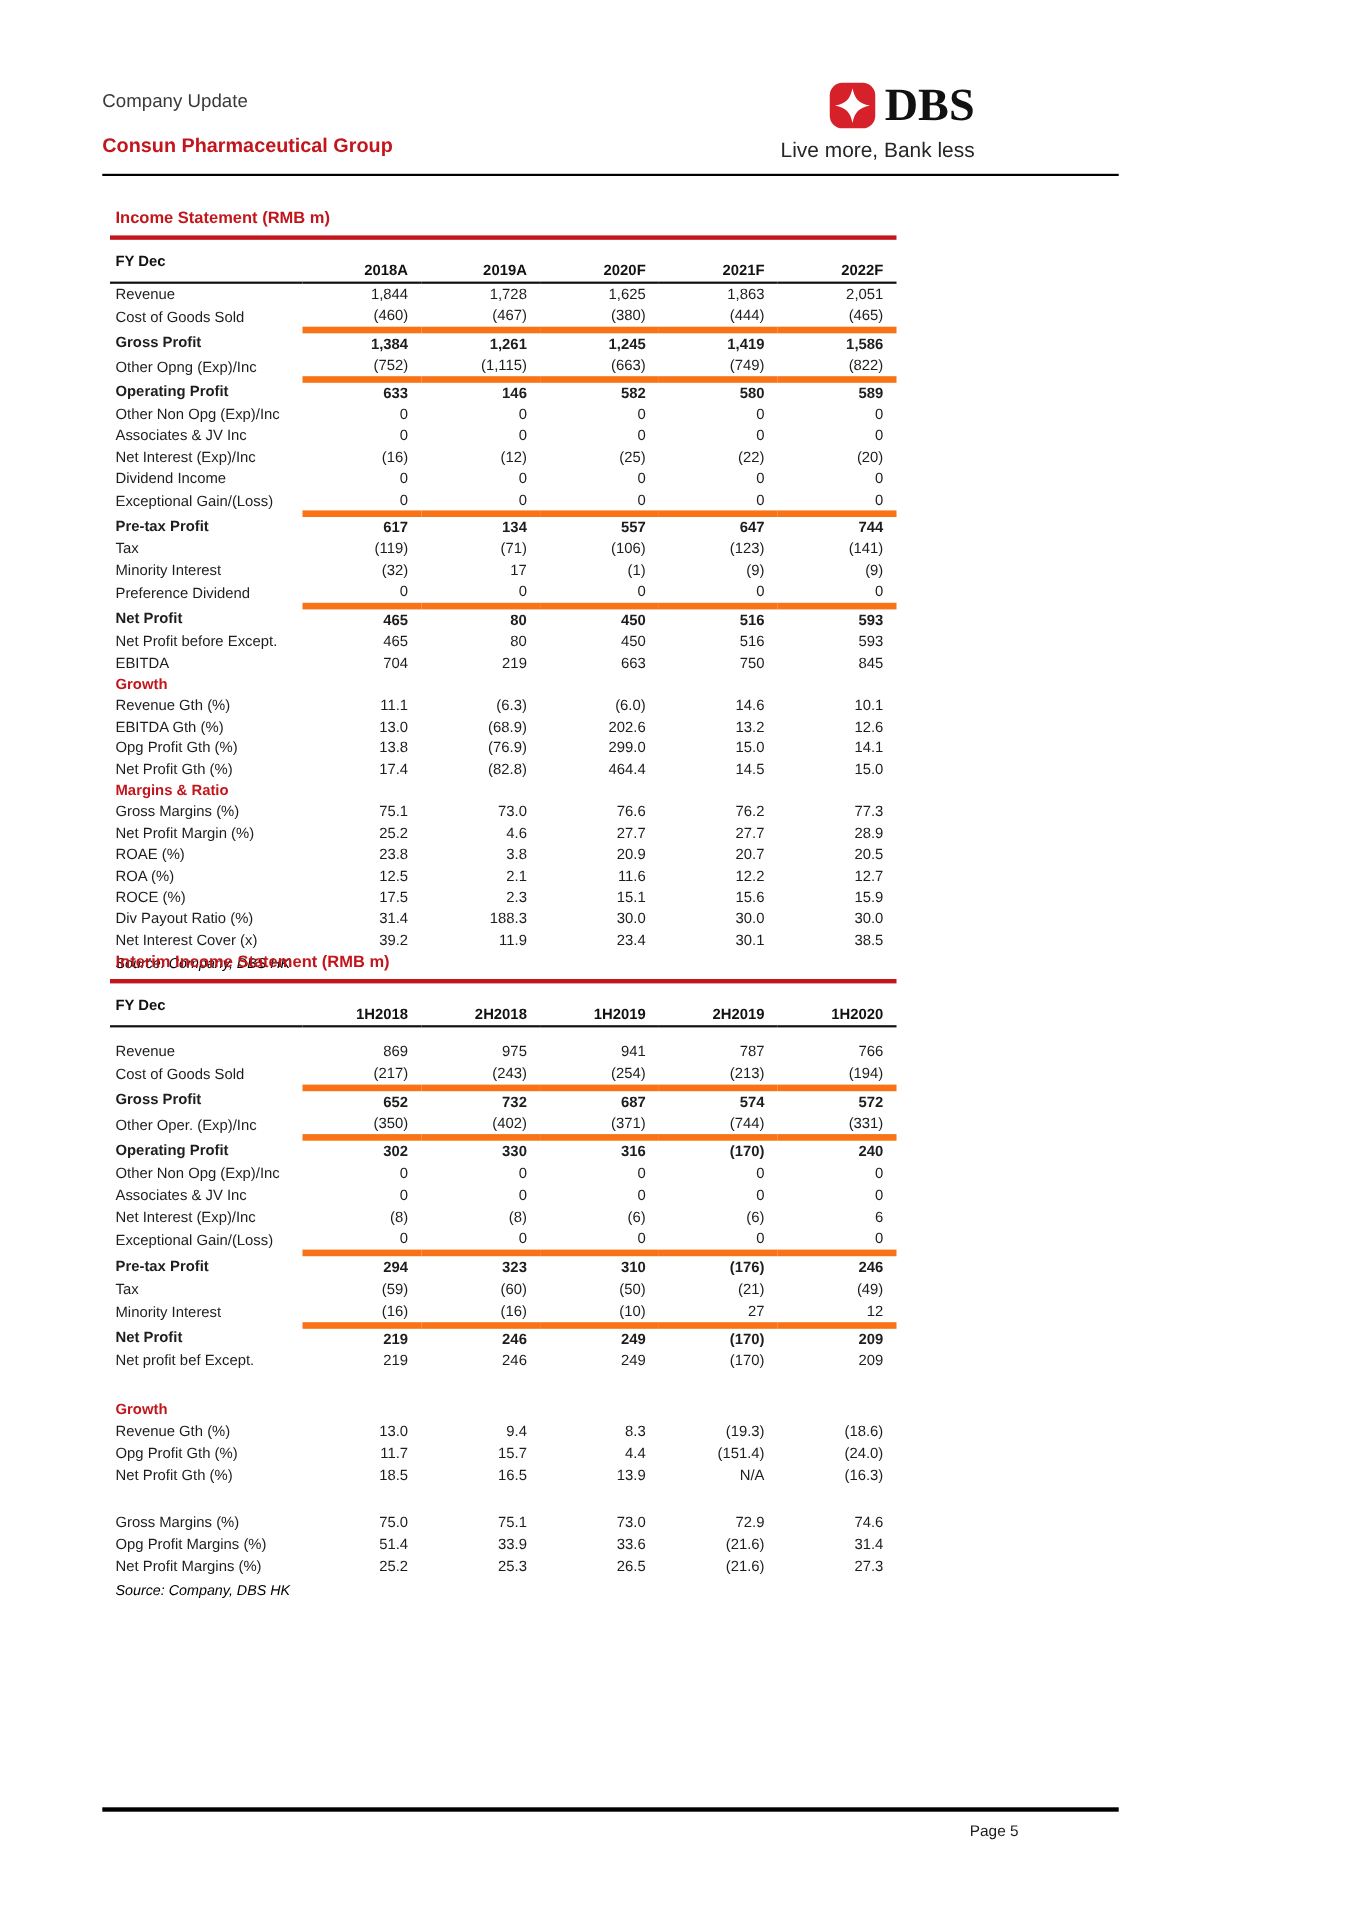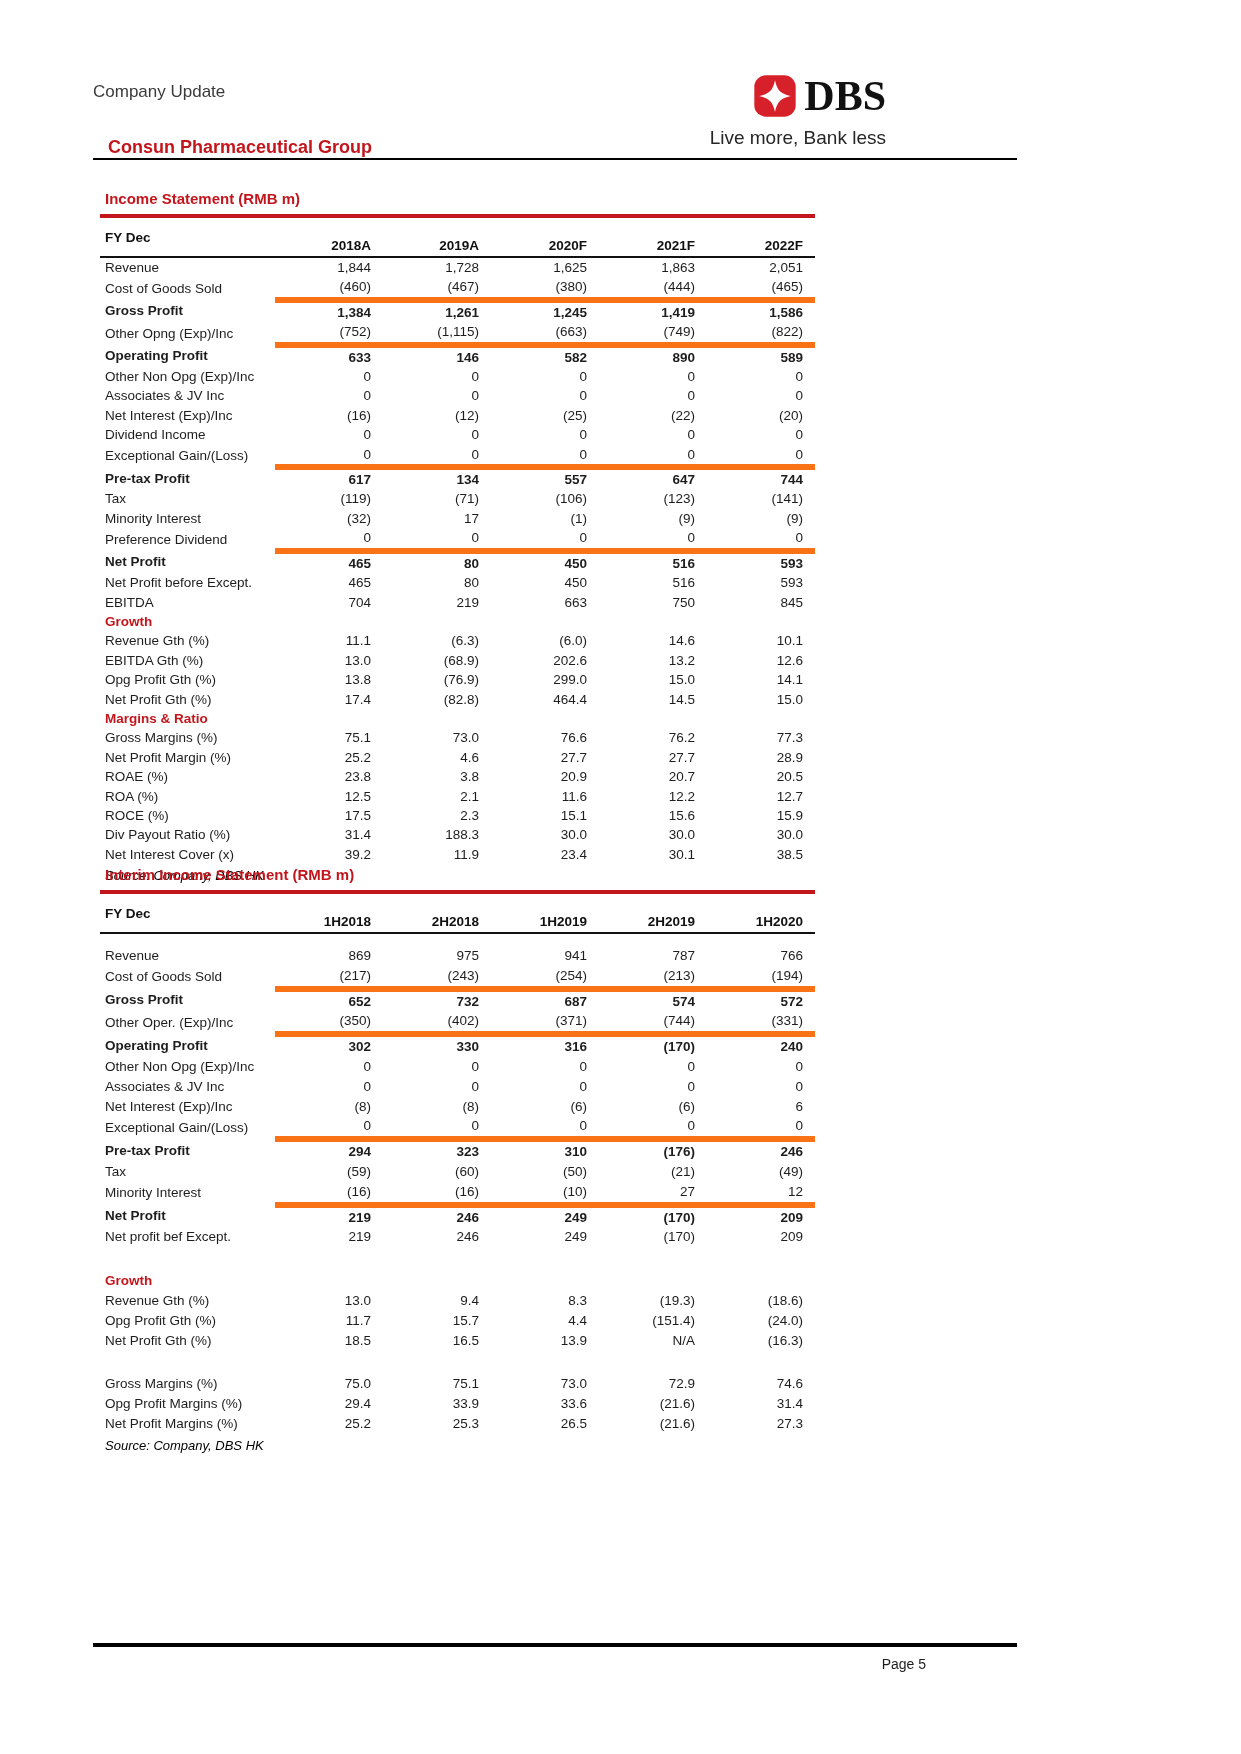--- a/index.html
+++ b/index.html
@@ -2,21 +2,21 @@
 <html><head>
 <meta charset="utf-8">
 <style>
   html,body{margin:0;padding:0;background:#ffffff;}
   .page{
     position:relative;width:1017px;height:1754px;background:#ffffff;
     font-family:"Liberation Sans", sans-serif;color:#1d1d1d;overflow:hidden;
   }
   
   .kicker{position:absolute;left:93px;top:82px;font-size:17px;color:#3a3a3a;}
-  .doc-title{position:absolute;left:93px;top:122px;margin:15px;font-size:18px;font-weight:bold;color:#c3161c;}
+  .doc-title{position:absolute;left:93px;top:122px;margin:0;font-size:18px;font-weight:bold;color:#c3161c;}
   .brand{position:absolute;top:74px;right:131px;text-align:right;}
   .brand-top{display:flex;align-items:center;justify-content:flex-end;gap:7px;}
   .logo-mark svg{width:44px;height:44px;display:block;}
   .logo-text{font-family:"Liberation Serif", serif;font-weight:bold;font-size:42px;line-height:1;color:#111111;}
   .tagline{margin-top:9px;font-size:19px;color:#262626;}
   .header-rule{position:absolute;left:93px;top:158px;width:1057px;height:2px;background:#000000;}
   
   .table-block{position:absolute;left:100px;width:715px;}
   .block-1{top:190px;}
   .block-2{top:866px;}
@@ -108,21 +108,21 @@
             <td class="num">(1,115)</td>
             <td class="num">(663)</td>
             <td class="num">(749)</td>
             <td class="num">(822)</td>
           </tr>
           <tr class="bold">
             <td class="label">Operating Profit</td>
             <td class="num">633</td>
             <td class="num">146</td>
             <td class="num">582</td>
-            <td class="num">890</td>
+            <td class="num">580</td>
             <td class="num">589</td>
           </tr>
           <tr class="normal">
             <td class="label">Other Non Opg (Exp)/Inc</td>
             <td class="num">0</td>
             <td class="num">0</td>
             <td class="num">0</td>
             <td class="num">0</td>
             <td class="num">0</td>
           </tr>
@@ -479,21 +479,21 @@
           <tr class="normal">
             <td class="label">Gross Margins (%)</td>
             <td class="num">75.0</td>
             <td class="num">75.1</td>
             <td class="num">73.0</td>
             <td class="num">72.9</td>
             <td class="num">74.6</td>
           </tr>
           <tr class="normal">
             <td class="label">Opg Profit Margins (%)</td>
-            <td class="num">29.4</td>
+            <td class="num">51.4</td>
             <td class="num">33.9</td>
             <td class="num">33.6</td>
             <td class="num">(21.6)</td>
             <td class="num">31.4</td>
           </tr>
           <tr class="normal">
             <td class="label">Net Profit Margins (%)</td>
             <td class="num">25.2</td>
             <td class="num">25.3</td>
             <td class="num">26.5</td>

